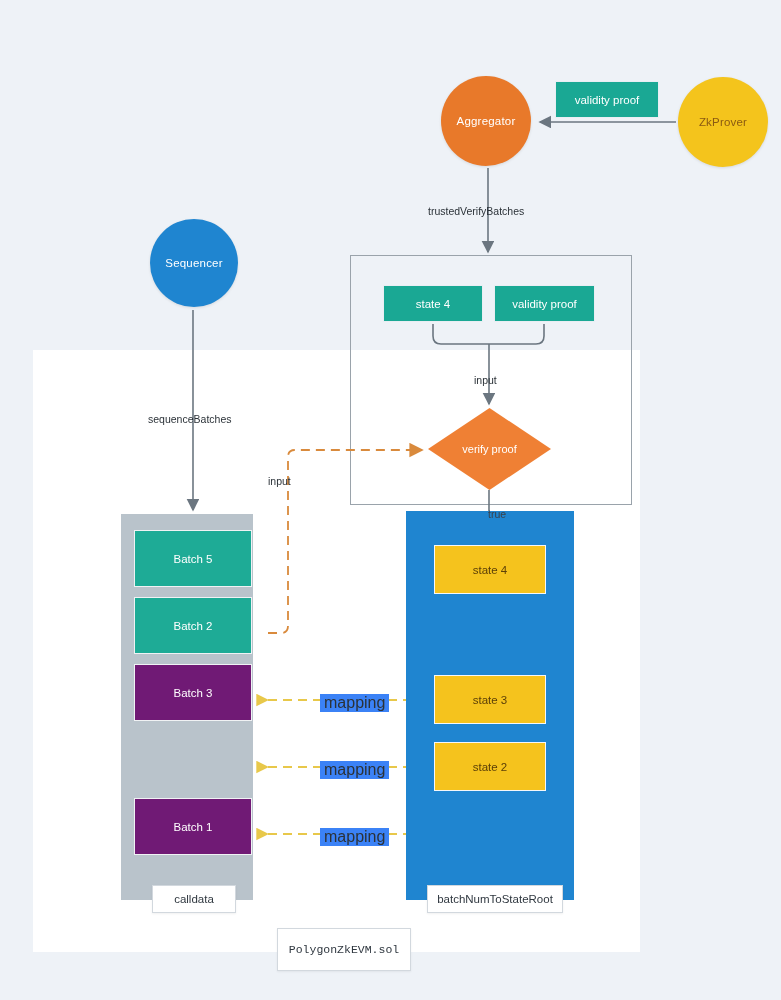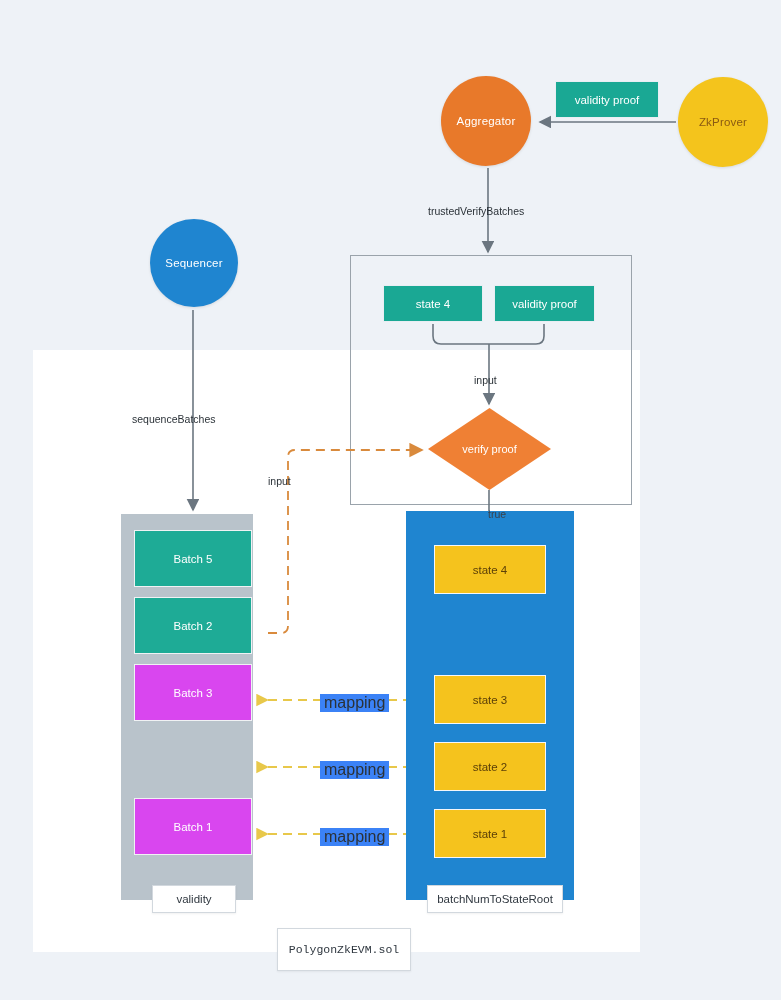--- a/index.html
+++ b/index.html
@@ -34,21 +34,21 @@
   .circle-sequencer{left:150px;top:219px;width:88px;height:88px;background:#1f85d0;color:#ffffff;}
 
   
   .box{
     position:absolute;display:flex;align-items:center;justify-content:center;
     font-size:11.5px;box-sizing:border-box;
   }
   .green-box{background:#1aa894;color:#ffffff;border:1px solid #e9eef3;}
   .yellow-box{background:#f5c31d;color:#5c4008;border:1px solid #f4f7fa;}
   .teal-batch{background:#1eab96;color:#ffffff;border:1px solid #f0f2f4;}
-  .red-batch{background:#d946ef;color:#ffffff;border:1px solid #f0f2f4;}
+  .red-batch{background:#701a75;color:#ffffff;border:1px solid #f0f2f4;}
 
   .vp-top{left:555px;top:81px;width:104px;height:37px;}
   .state4-top{left:383px;top:285px;width:100px;height:37px;}
   .vproof-top{left:494px;top:285px;width:101px;height:37px;}
 
   
   .diamond-wrap{position:absolute;left:428px;top:408px;width:123px;height:82px;}
   .diamond-shape{
     position:absolute;left:0;top:0;width:123px;height:82px;
     background:#ef8034;
@@ -82,21 +82,21 @@
   }
   .tag-calldata{left:152px;top:885px;width:84px;height:28px;}
   .tag-bnsr{left:427px;top:885px;width:136px;height:28px;}
   .tag-sol{left:277px;top:928px;width:134px;height:43px;font-family:Liberation Mono, monospace;}
 
   
   .edge-label{
     position:absolute;font-size:10.5px;color:#2b3238;white-space:nowrap;
   }
   .lbl-tvb{left:428px;top:205px;}
-  .lbl-seqb{left:132px;top:413px;}
+  .lbl-seqb{left:148px;top:413px;}
   .lbl-input-mid{left:474px;top:374px;}
   .lbl-input-left{left:268px;top:475px;}
   .lbl-true{left:476px;top:508px;color:#3a4149;margin-left:12px;}
   .lbl-map{position:absolute;font-size:16px;color:#2b3238;background:#3b82f6;padding:0 4px;}
 
   svg.overlay{position:absolute;left:0;top:0;width:781px;height:1000px;pointer-events:none;}
 </style>
 </head>
 <body>
 
@@ -182,27 +182,24 @@
   <div class="state-col">
     <div class="box yellow-box state-item" style="top:34px">
       <span>state 4</span>
     </div>
     <div class="box yellow-box state-item" style="top:164px">
       <span>state 3</span>
     </div>
     <div class="box yellow-box state-item" style="top:231px">
       <span>state 2</span>
     </div>
-    <div class="box yellow-box state-item" style="top:298px">
-      <span>state 1</span>
-    </div>
   </div>
 
   <div class="tag tag-calldata">
-    <span>validity</span>
+    <span>calldata</span>
   </div>
   <div class="tag tag-bnsr">
     <span>batchNumToStateRoot</span>
   </div>
   <div class="tag tag-sol">
     <span>PolygonZkEVM.sol</span>
   </div>
 
   <div class="edge-label lbl-tvb">trustedVerifyBatches</div>
   <div class="edge-label lbl-seqb">sequenceBatches</div>

